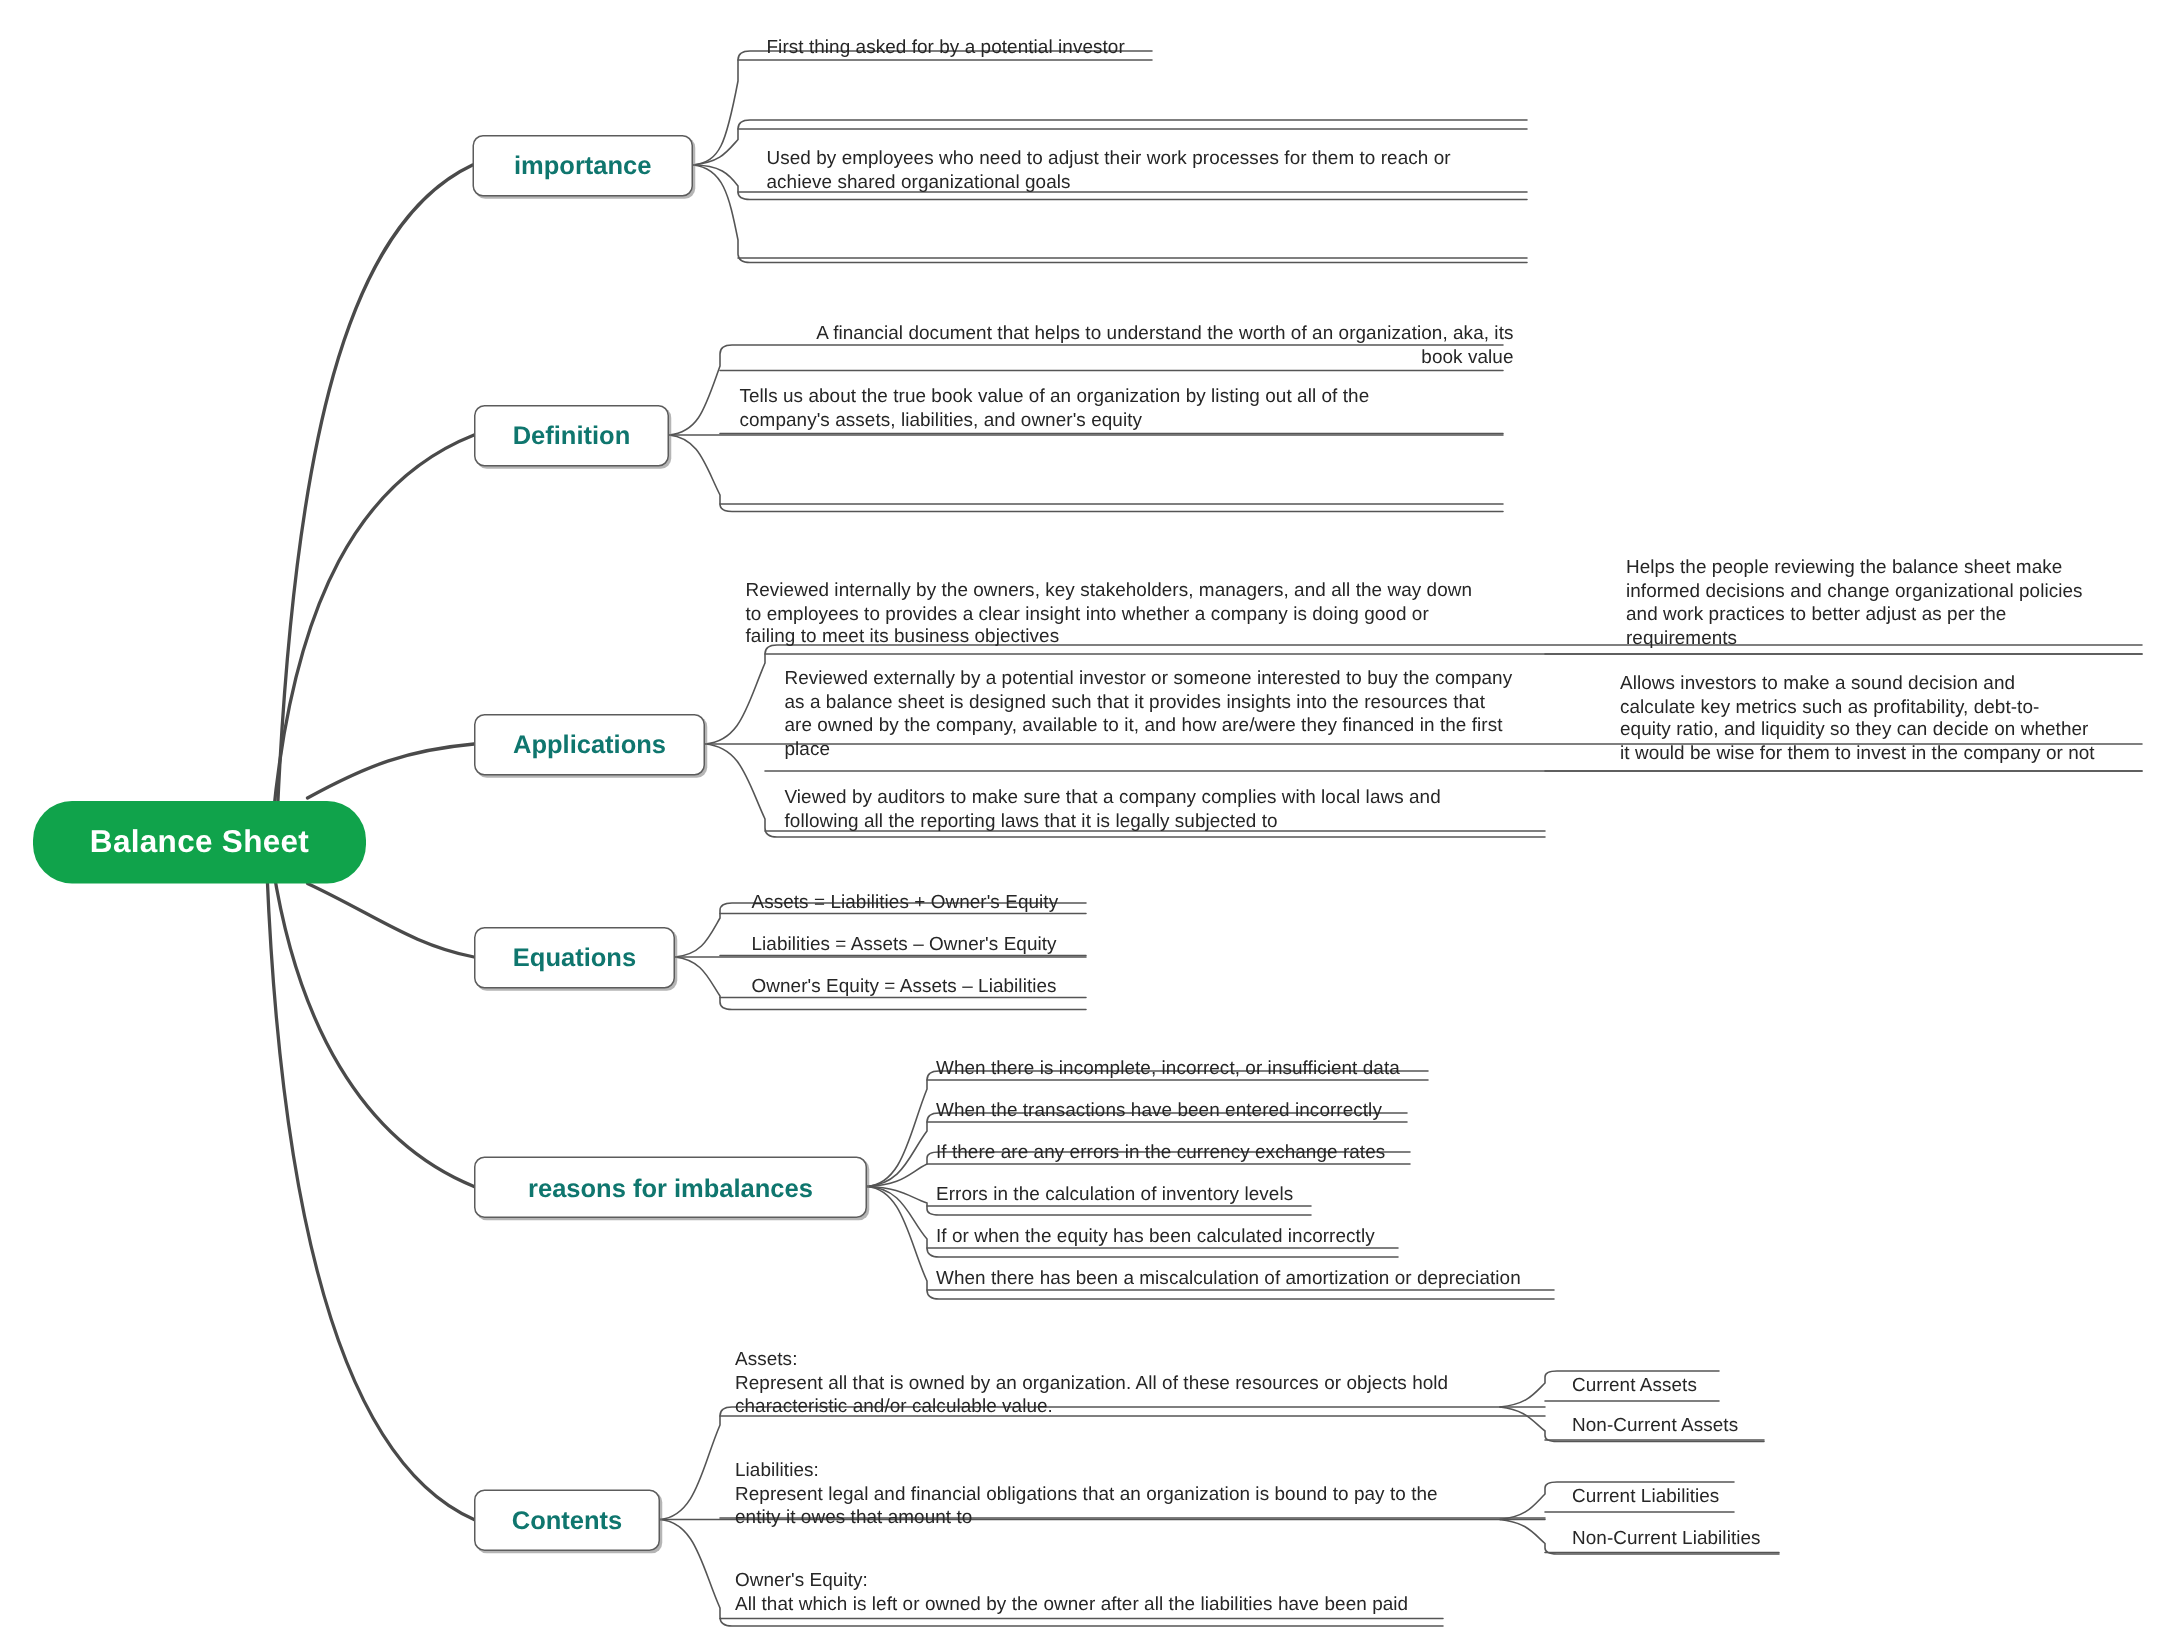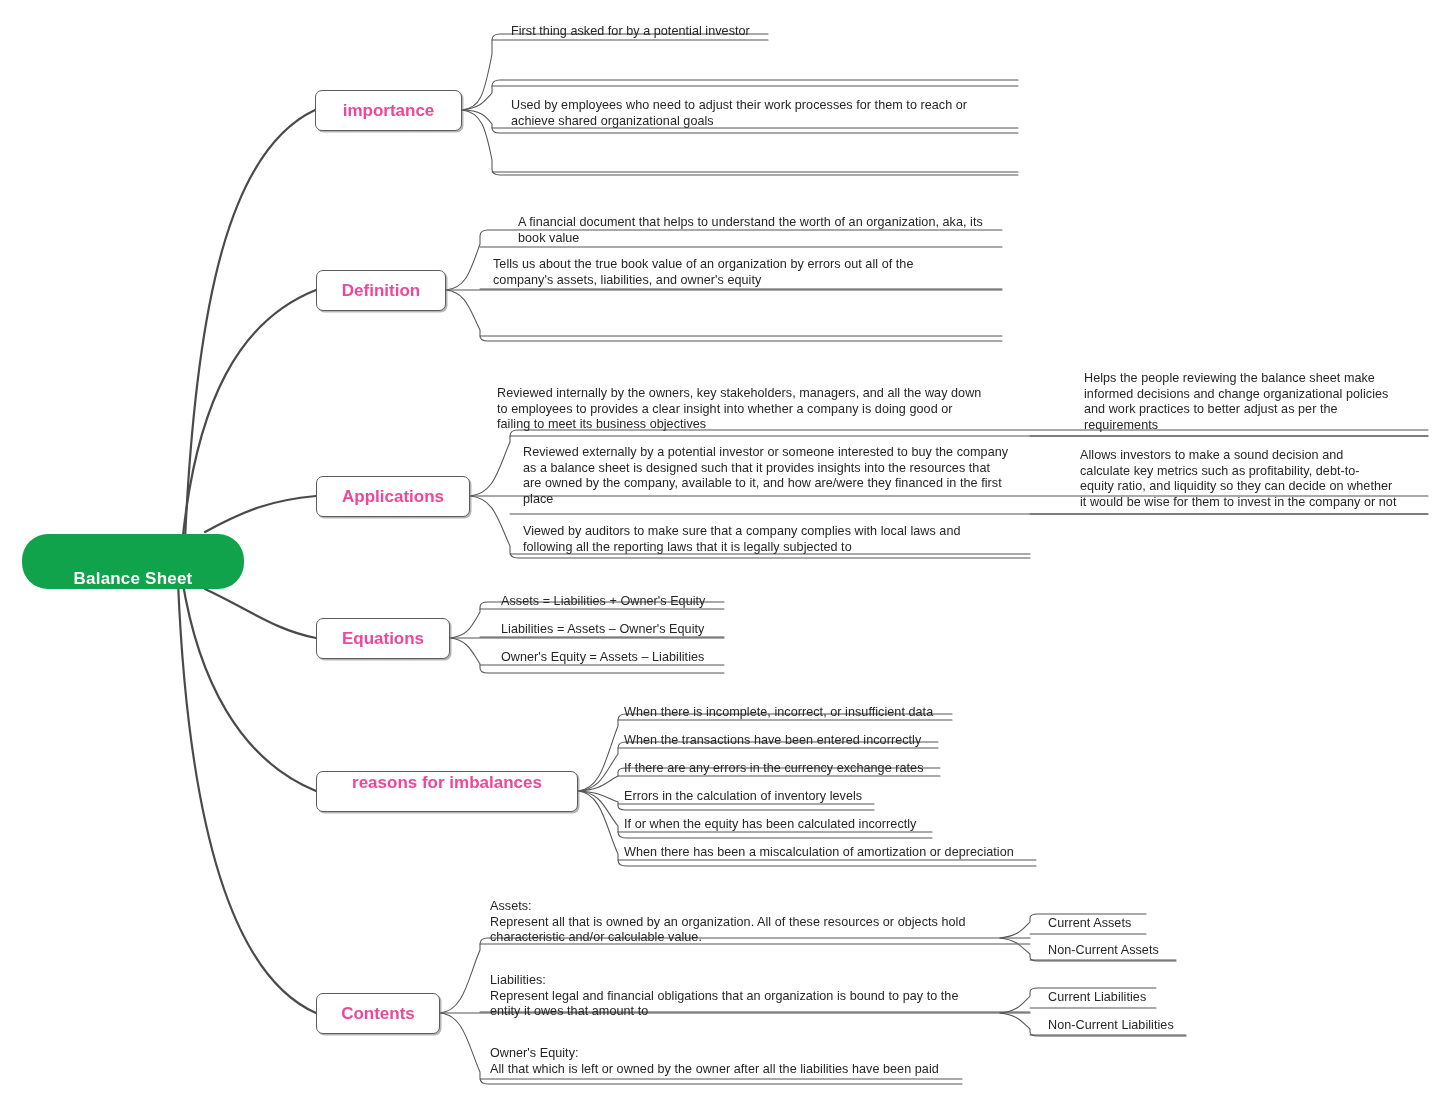--- a/index.html
+++ b/index.html
@@ -21,45 +21,45 @@
   svg.links {
     position: absolute;
     left: 0; top: 0;
     width: 1439px; height: 1100px;
     pointer-events: none;
   }
   
   .root-node {
     position: absolute;
     display: flex;
-    align-items: flex-end;
+    align-items: center;
     justify-content: center;
     background: #10A34B;
     color: #ffffff;
     border-radius: 26px;
-    font-size: 17px;
+    font-size: 21px;
     font-weight: bold;
     letter-spacing: 0.2px;
     white-space: nowrap;
     padding: 0 22px;
   }
   
   .branch-node {
     position: absolute;
     display: flex;
     align-items: center;
     justify-content: center;
     background: #ffffff;
     border: 1.6px solid #5c5c5c;
     border-radius: 7px;
-    color: #ec4899;
+    color: #0f766e;
     font-size: 17px;
     font-weight: bold;
     white-space: nowrap;
-    padding: 18px 14px;
+    padding: 8px 14px;
     box-shadow: 1.5px 1.5px 0 0 rgba(120,120,120,0.55);
   }
   
   .leaf {
     position: absolute;
     color: #262626;
     font-size: 12.6px;
     line-height: 15.6px;
     white-space: pre-line;
     letter-spacing: 0.05px;
@@ -180,23 +180,23 @@
   </div>
 
   <div class="branch-node" style="left:316px; top:993px; width:124px; height:41px;">
     <span>Contents</span>
   </div>
 
   <div class="leaf" style="left:511px; top:24px; width:520px;">First thing asked for by a potential investor</div>
   <div class="leaf" style="left:511px; top:98px; width:520px;">Used by employees who need to adjust their work processes for them to reach or
 achieve shared organizational goals</div>
 
-  <div class="leaf" style="left:518px; top:215px; width:510px;">A financial document that helps to understand the worth of an organization, aka, its
+  <div class="leaf" style="left:499px; top:215px; width:510px;text-align:right;">A financial document that helps to understand the worth of an organization, aka, its
 book value</div>
-  <div class="leaf" style="left:493px; top:257px; width:510px;">Tells us about the true book value of an organization by errors out all of the
+  <div class="leaf" style="left:493px; top:257px; width:510px;">Tells us about the true book value of an organization by listing out all of the
 company's assets, liabilities, and owner's equity</div>
 
   <div class="leaf" style="left:497px; top:386px; width:510px;">Reviewed internally by the owners, key stakeholders, managers, and all the way down
 to employees to provides a clear insight into whether a company is doing good or
 failing to meet its business objectives</div>
   <div class="leaf" style="left:523px; top:445px; width:510px;">Reviewed externally by a potential investor or someone interested to buy the company
 as a balance sheet is designed such that it provides insights into the resources that
 are owned by the company, available to it, and how are/were they financed in the first
 place</div>
   <div class="leaf" style="left:523px; top:524px; width:510px;">Viewed by auditors to make sure that a company complies with local laws and

